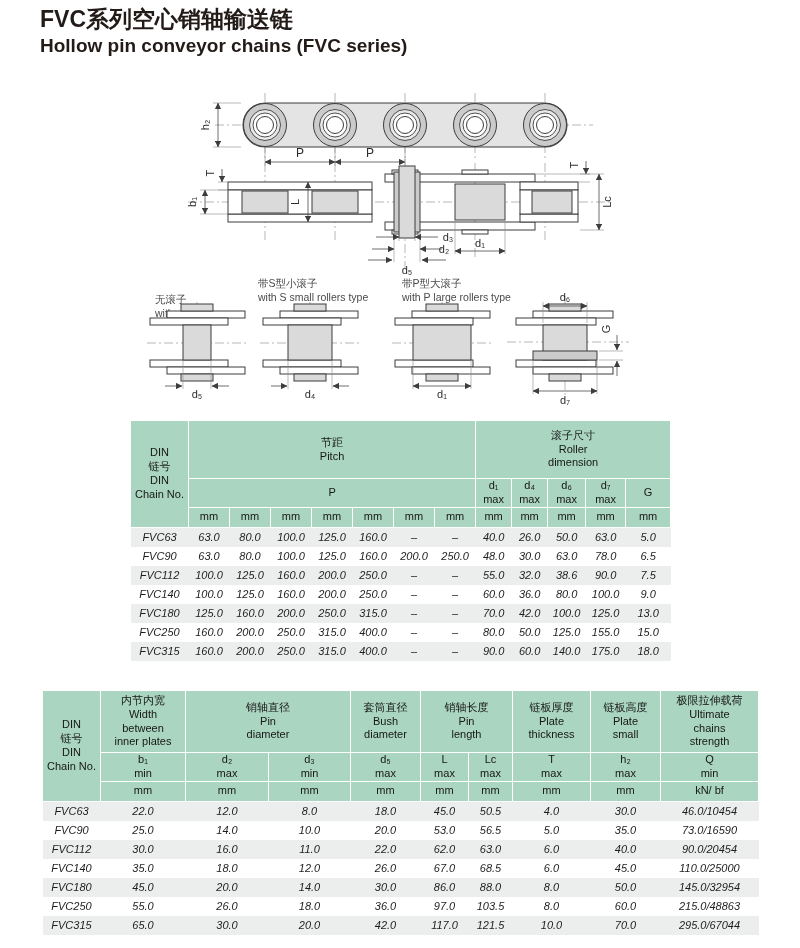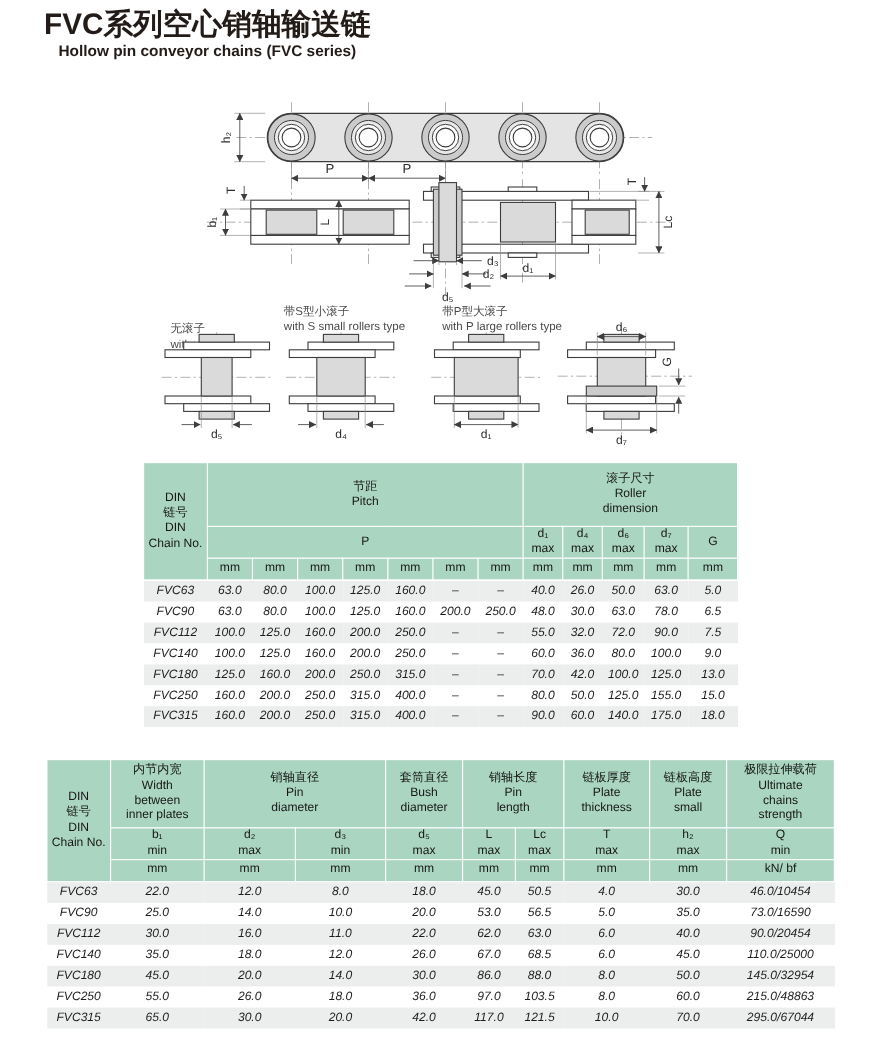--- a/index.html
+++ b/index.html
@@ -1,22 +1,22 @@
 <!DOCTYPE html>
 <html style="--header-green: #aad5c0; --row-alt: #eceeed;"><head>
 <meta charset="utf-8">
 <style>
   html,body{margin:0;padding:0;background:#ffffff;}
   body{width:800px;height:948px;font-family:"Liberation Sans","DejaVu Sans",sans-serif;color:#1c1c1c;}
   .page{position:relative;width:800px;height:948px;background:#fff;overflow:hidden;}
 
   
   .titles{position:absolute;left:40px;top:6px;}
-  .t-zh{margin:0;font-size:27px;font-weight:bold;line-height:1.2;color:#221b18;}
-  .t-en{margin:0;font-size:14px;font-weight:bold;line-height:1.25;color:#221b18;text-align:center;}
+  .t-zh{margin:0;font-size:23px;font-weight:bold;line-height:1.2;color:#221b18;}
+  .t-en{margin:0;font-size:19px;font-weight:bold;line-height:1.25;color:#221b18;text-align:center;}
 
   
   .diagrams{position:absolute;left:0;top:82px;width:800px;height:336px;}
   .diagrams svg{position:absolute;overflow:visible;}
   .cap{position:absolute;font-size:10.5px;line-height:1.35;color:#4a4a4a;white-space:nowrap;}
   .w{fill:#ffffff;stroke:#3c3c3c;stroke-width:1;}
   .g{fill:#dadada;stroke:#3c3c3c;stroke-width:1;}
   .g2{fill:#cbcbcb;stroke:#3c3c3c;stroke-width:1;}
   .plate{fill:#e4e4e4;stroke:#3c3c3c;stroke-width:1.1;}
   .cl{stroke:#9a9a9a;stroke-width:0.7;stroke-dasharray:9 3 2 3;fill:none;}
@@ -430,21 +430,21 @@
           <td>FVC112</td>
           <td>100.0</td>
           <td>125.0</td>
           <td>160.0</td>
           <td>200.0</td>
           <td>250.0</td>
           <td>–</td>
           <td>–</td>
           <td>55.0</td>
           <td>32.0</td>
-          <td>72.0</td>
+          <td>38.6</td>
           <td>90.0</td>
           <td>7.5</td>
         </tr>
         <tr>
           <td>FVC140</td>
           <td>100.0</td>
           <td>125.0</td>
           <td>160.0</td>
           <td>200.0</td>
           <td>250.0</td>

